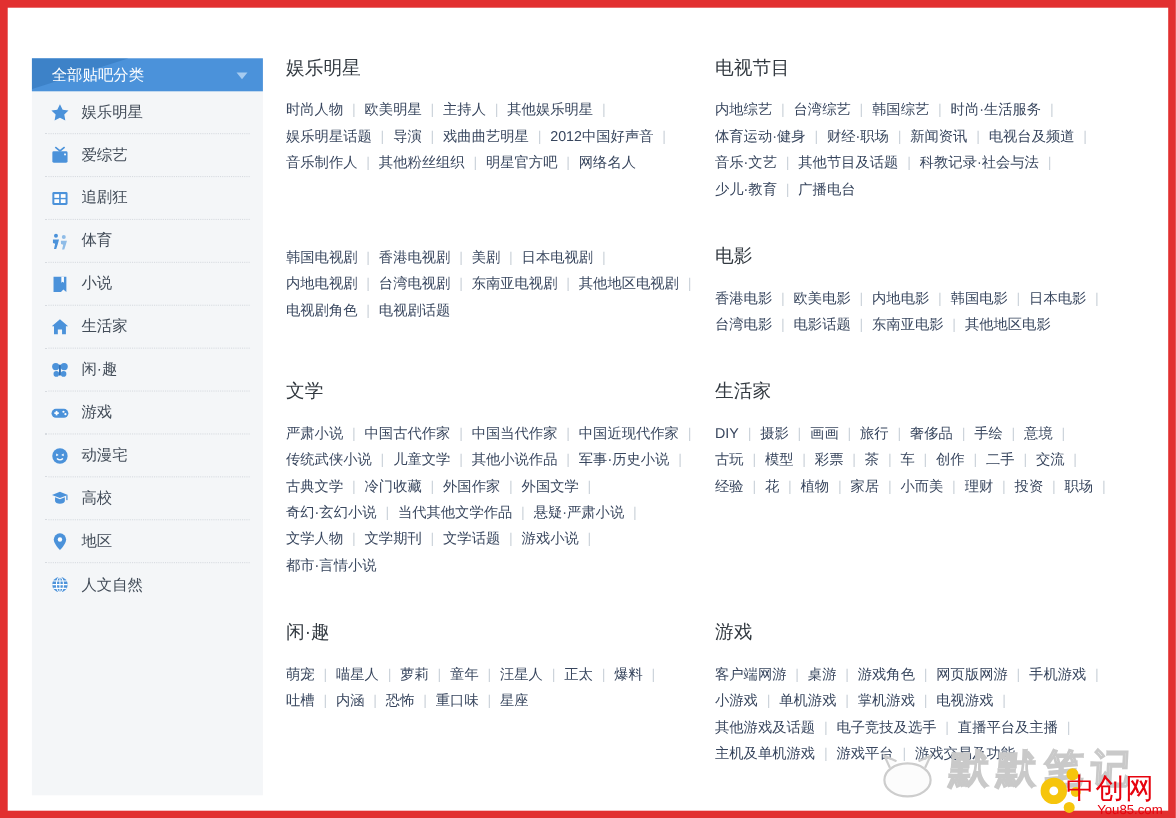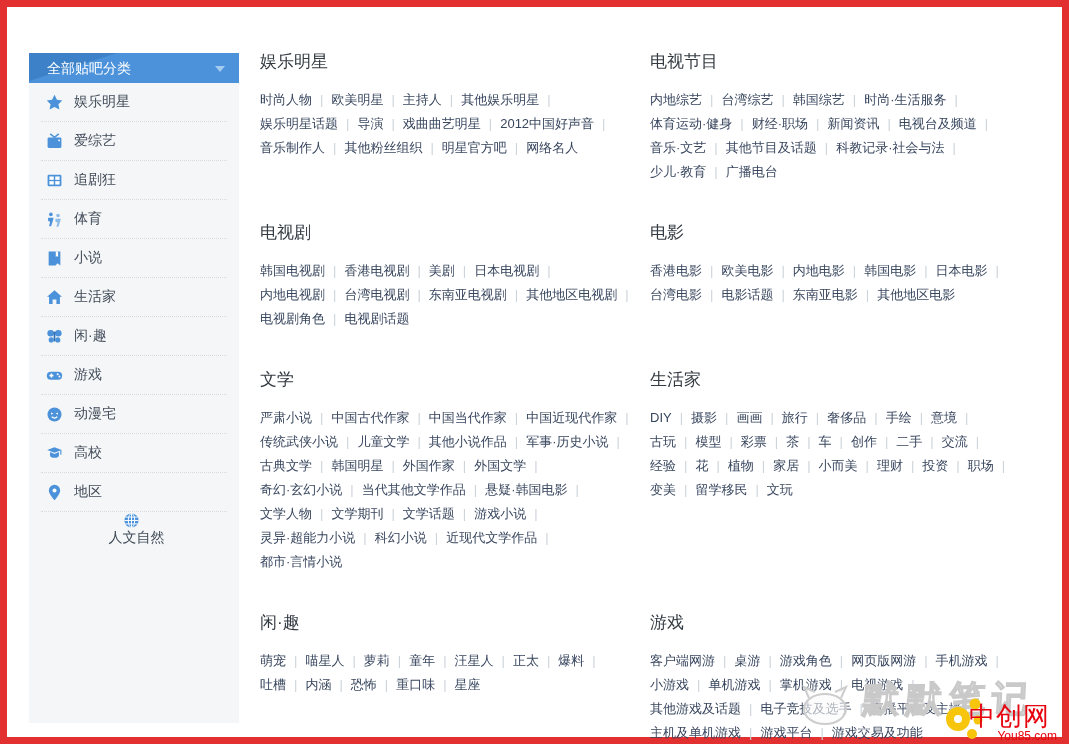--- a/index.html
+++ b/index.html
@@ -31,21 +31,21 @@
     position:absolute;right:14px;top:13px;width:0;height:0;z-index:1;
     border-left:5px solid transparent;border-right:5px solid transparent;
     border-top:6px solid #a6cbf0;
   }
   .side-list{padding:0 0 0 0;}
   .side-item{
     height:39px;display:flex;align-items:center;
     margin:0 12px;padding-left:5px;box-sizing:border-box;
     border-bottom:1px dotted #d7dbe0;cursor:pointer;
   }
-  .side-item:last-child{border-bottom:none;flex-direction:column;}
+  .side-item:last-child{border-bottom:none;}
   .side-icon{width:17px;height:17px;margin-right:11px;display:inline-flex;flex:0 0 17px;}
   .side-icon svg{width:17px;height:17px;}
   .side-label{font-size:14px;color:#424c58;}
   
   .main{
     position:absolute;left:253px;top:44px;width:800px;
     display:grid;grid-template-columns:390px 1fr;row-gap:38px;
   }
   .cat-section{min-width:0;}
   .cat-title{
@@ -230,46 +230,43 @@
         <div class="link-row"><a class="cat-link">音乐制作人</a><span class="sep">|</span><a class="cat-link">其他粉丝组织</a><span class="sep">|</span><a class="cat-link">明星官方吧</a><span class="sep">|</span><a class="cat-link">网络名人</a></div>
       </section>
       <section class="cat-section">
         <h2 class="cat-title">电视节目</h2>
         <div class="link-row"><a class="cat-link">内地综艺</a><span class="sep">|</span><a class="cat-link">台湾综艺</a><span class="sep">|</span><a class="cat-link">韩国综艺</a><span class="sep">|</span><a class="cat-link">时尚·生活服务</a><span class="sep">|</span></div>
         <div class="link-row"><a class="cat-link">体育运动·健身</a><span class="sep">|</span><a class="cat-link">财经·职场</a><span class="sep">|</span><a class="cat-link">新闻资讯</a><span class="sep">|</span><a class="cat-link">电视台及频道</a><span class="sep">|</span></div>
         <div class="link-row"><a class="cat-link">音乐·文艺</a><span class="sep">|</span><a class="cat-link">其他节目及话题</a><span class="sep">|</span><a class="cat-link">科教记录·社会与法</a><span class="sep">|</span></div>
         <div class="link-row"><a class="cat-link">少儿·教育</a><span class="sep">|</span><a class="cat-link">广播电台</a></div>
       </section>
       <section class="cat-section">
-        <h2 class="cat-title">电视剧</h2>
         <div class="link-row"><a class="cat-link">韩国电视剧</a><span class="sep">|</span><a class="cat-link">香港电视剧</a><span class="sep">|</span><a class="cat-link">美剧</a><span class="sep">|</span><a class="cat-link">日本电视剧</a><span class="sep">|</span></div>
         <div class="link-row"><a class="cat-link">内地电视剧</a><span class="sep">|</span><a class="cat-link">台湾电视剧</a><span class="sep">|</span><a class="cat-link">东南亚电视剧</a><span class="sep">|</span><a class="cat-link">其他地区电视剧</a><span class="sep">|</span></div>
         <div class="link-row"><a class="cat-link">电视剧角色</a><span class="sep">|</span><a class="cat-link">电视剧话题</a></div>
       </section>
       <section class="cat-section">
         <h2 class="cat-title">电影</h2>
         <div class="link-row"><a class="cat-link">香港电影</a><span class="sep">|</span><a class="cat-link">欧美电影</a><span class="sep">|</span><a class="cat-link">内地电影</a><span class="sep">|</span><a class="cat-link">韩国电影</a><span class="sep">|</span><a class="cat-link">日本电影</a><span class="sep">|</span></div>
         <div class="link-row"><a class="cat-link">台湾电影</a><span class="sep">|</span><a class="cat-link">电影话题</a><span class="sep">|</span><a class="cat-link">东南亚电影</a><span class="sep">|</span><a class="cat-link">其他地区电影</a></div>
       </section>
       <section class="cat-section">
         <h2 class="cat-title">文学</h2>
         <div class="link-row"><a class="cat-link">严肃小说</a><span class="sep">|</span><a class="cat-link">中国古代作家</a><span class="sep">|</span><a class="cat-link">中国当代作家</a><span class="sep">|</span><a class="cat-link">中国近现代作家</a><span class="sep">|</span></div>
         <div class="link-row"><a class="cat-link">传统武侠小说</a><span class="sep">|</span><a class="cat-link">儿童文学</a><span class="sep">|</span><a class="cat-link">其他小说作品</a><span class="sep">|</span><a class="cat-link">军事·历史小说</a><span class="sep">|</span></div>
-        <div class="link-row"><a class="cat-link">古典文学</a><span class="sep">|</span><a class="cat-link">韩国明星</a><span class="sep">|</span><a class="cat-link">外国作家</a><span class="sep">|</span><a class="cat-link">外国文学</a><span class="sep">|</span></div>
-        <div class="link-row"><a class="cat-link">奇幻·玄幻小说</a><span class="sep">|</span><a class="cat-link">当代其他文学作品</a><span class="sep">|</span><a class="cat-link">悬疑·韩国电影</a><span class="sep">|</span></div>
+        <div class="link-row"><a class="cat-link">古典文学</a><span class="sep">|</span><a class="cat-link">冷门收藏</a><span class="sep">|</span><a class="cat-link">外国作家</a><span class="sep">|</span><a class="cat-link">外国文学</a><span class="sep">|</span></div>
+        <div class="link-row"><a class="cat-link">奇幻·玄幻小说</a><span class="sep">|</span><a class="cat-link">当代其他文学作品</a><span class="sep">|</span><a class="cat-link">悬疑·严肃小说</a><span class="sep">|</span></div>
         <div class="link-row"><a class="cat-link">文学人物</a><span class="sep">|</span><a class="cat-link">文学期刊</a><span class="sep">|</span><a class="cat-link">文学话题</a><span class="sep">|</span><a class="cat-link">游戏小说</a><span class="sep">|</span></div>
-        <div class="link-row"><a class="cat-link">灵异·超能力小说</a><span class="sep">|</span><a class="cat-link">科幻小说</a><span class="sep">|</span><a class="cat-link">近现代文学作品</a><span class="sep">|</span></div>
         <div class="link-row"><a class="cat-link">都市·言情小说</a></div>
       </section>
       <section class="cat-section">
         <h2 class="cat-title">生活家</h2>
         <div class="link-row"><a class="cat-link">DIY</a><span class="sep">|</span><a class="cat-link">摄影</a><span class="sep">|</span><a class="cat-link">画画</a><span class="sep">|</span><a class="cat-link">旅行</a><span class="sep">|</span><a class="cat-link">奢侈品</a><span class="sep">|</span><a class="cat-link">手绘</a><span class="sep">|</span><a class="cat-link">意境</a><span class="sep">|</span></div>
         <div class="link-row"><a class="cat-link">古玩</a><span class="sep">|</span><a class="cat-link">模型</a><span class="sep">|</span><a class="cat-link">彩票</a><span class="sep">|</span><a class="cat-link">茶</a><span class="sep">|</span><a class="cat-link">车</a><span class="sep">|</span><a class="cat-link">创作</a><span class="sep">|</span><a class="cat-link">二手</a><span class="sep">|</span><a class="cat-link">交流</a><span class="sep">|</span></div>
         <div class="link-row"><a class="cat-link">经验</a><span class="sep">|</span><a class="cat-link">花</a><span class="sep">|</span><a class="cat-link">植物</a><span class="sep">|</span><a class="cat-link">家居</a><span class="sep">|</span><a class="cat-link">小而美</a><span class="sep">|</span><a class="cat-link">理财</a><span class="sep">|</span><a class="cat-link">投资</a><span class="sep">|</span><a class="cat-link">职场</a><span class="sep">|</span></div>
-        <div class="link-row"><a class="cat-link">变美</a><span class="sep">|</span><a class="cat-link">留学移民</a><span class="sep">|</span><a class="cat-link">文玩</a></div>
       </section>
       <section class="cat-section">
         <h2 class="cat-title">闲·趣</h2>
         <div class="link-row"><a class="cat-link">萌宠</a><span class="sep">|</span><a class="cat-link">喵星人</a><span class="sep">|</span><a class="cat-link">萝莉</a><span class="sep">|</span><a class="cat-link">童年</a><span class="sep">|</span><a class="cat-link">汪星人</a><span class="sep">|</span><a class="cat-link">正太</a><span class="sep">|</span><a class="cat-link">爆料</a><span class="sep">|</span></div>
         <div class="link-row"><a class="cat-link">吐槽</a><span class="sep">|</span><a class="cat-link">内涵</a><span class="sep">|</span><a class="cat-link">恐怖</a><span class="sep">|</span><a class="cat-link">重口味</a><span class="sep">|</span><a class="cat-link">星座</a></div>
       </section>
       <section class="cat-section">
         <h2 class="cat-title">游戏</h2>
         <div class="link-row"><a class="cat-link">客户端网游</a><span class="sep">|</span><a class="cat-link">桌游</a><span class="sep">|</span><a class="cat-link">游戏角色</a><span class="sep">|</span><a class="cat-link">网页版网游</a><span class="sep">|</span><a class="cat-link">手机游戏</a><span class="sep">|</span></div>
         <div class="link-row"><a class="cat-link">小游戏</a><span class="sep">|</span><a class="cat-link">单机游戏</a><span class="sep">|</span><a class="cat-link">掌机游戏</a><span class="sep">|</span><a class="cat-link">电视游戏</a><span class="sep">|</span></div>

